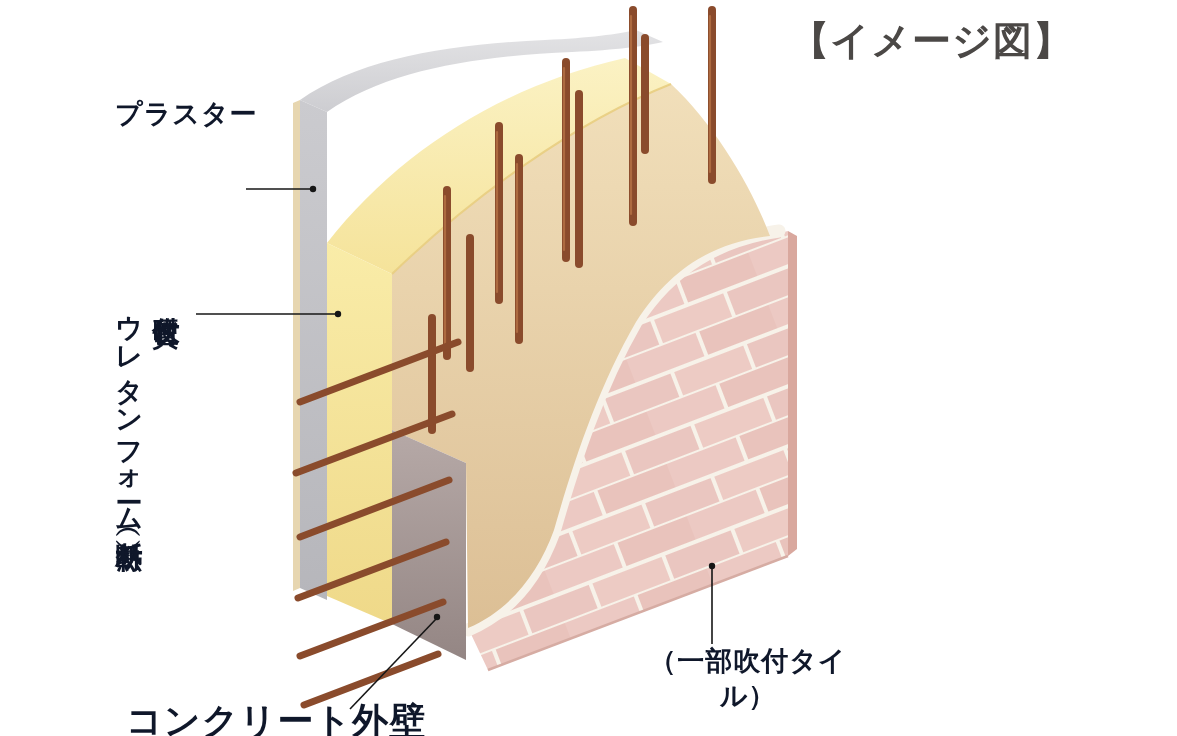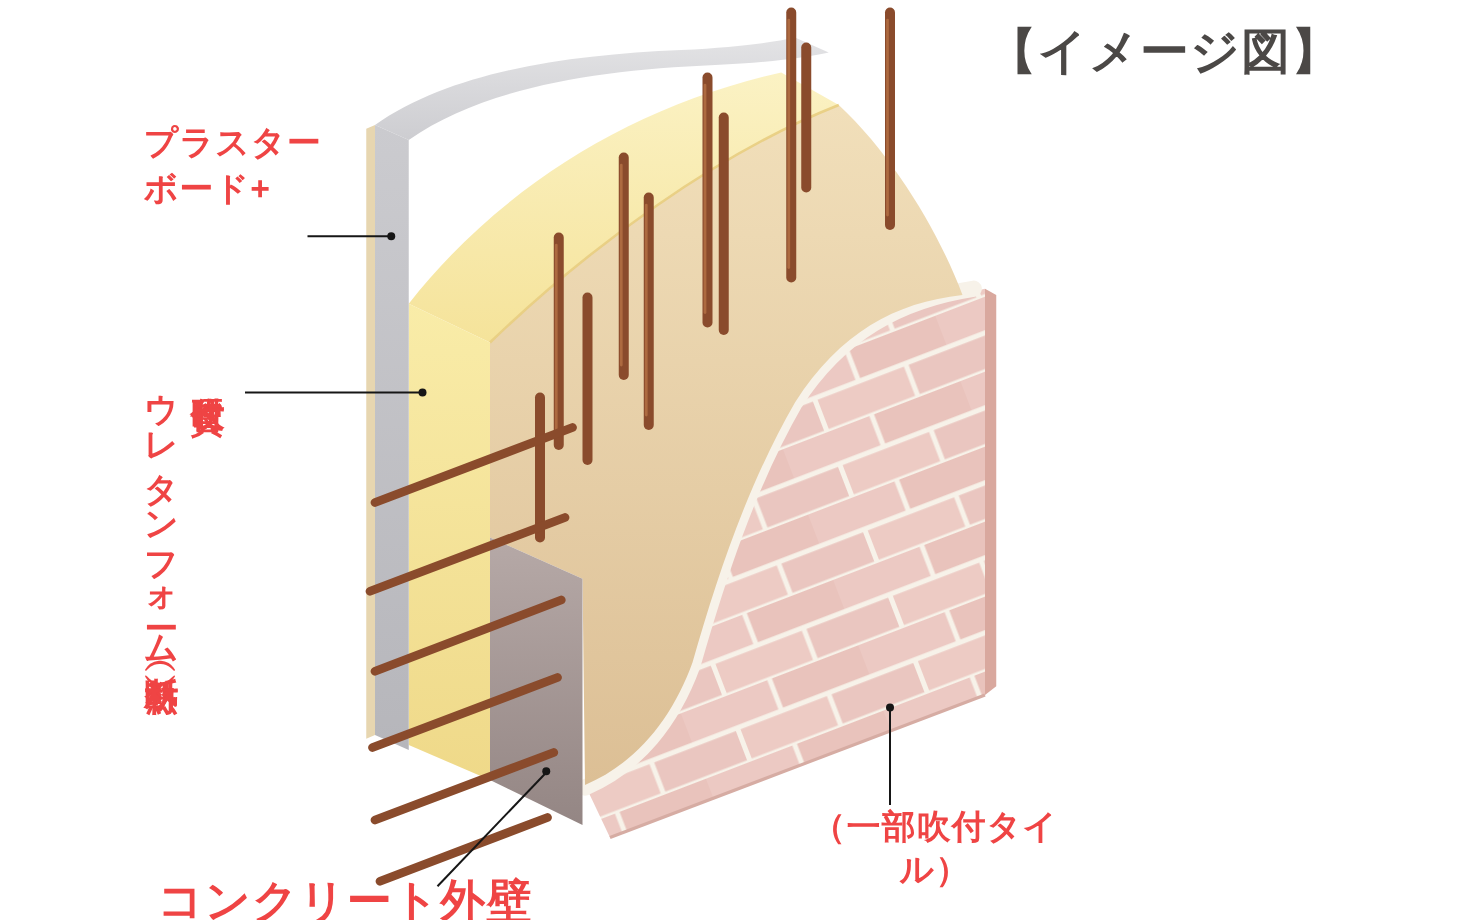--- a/index.html
+++ b/index.html
@@ -1,21 +1,21 @@
 <!DOCTYPE html>
 <html><head>
 <meta charset="utf-8">
 <style>
   html,body{margin:0;padding:0;background:#fff;}
   .stage{
     position:relative;width:1177px;height:736px;background:#ffffff;overflow:hidden;
     font-family:"Liberation Sans","DejaVu Sans",sans-serif;
   }
   .stage svg{position:absolute;left:0;top:0;}
-  .label{position:absolute;color:#ef4444;font-weight:bold;}
+  .label{position:absolute;color:#0f172a;font-weight:bold;}
   .label-plaster{left:115px;top:96px;font-size:27px;line-height:37px;letter-spacing:1px;}
   .label-urethane{
     left:110px;top:296px;height:380px;font-size:27px;line-height:37px;letter-spacing:1px;
     writing-mode:vertical-rl;
   }
   .label-urethane .vcol{display:block;}
   .label-concrete{left:126px;top:697px;font-size:36px;letter-spacing:1px;white-space:nowrap;}
   .label-tile{left:623px;top:644px;width:250px;text-align:center;font-size:27px;line-height:35px;letter-spacing:1px;}
   .diagram-title{
     position:absolute;right:104px;top:14px;
@@ -127,21 +127,20 @@
       <circle cx="437" cy="617" r="3.2" fill="#161616" stroke="none"></circle>
       <line x1="712" y1="568" x2="712" y2="644"></line>
       <circle cx="712" cy="566" r="3.2" fill="#161616" stroke="none"></circle>
     </g>
   </svg>
 
   <div class="diagram-title">【イメージ図】</div>
 
   <div class="label label-plaster">
     <div>プラスター</div>
-    <div>ボード+</div>
   </div>
 
   <div class="label label-urethane">
     <div class="vcol">吹付硬質</div>
     <div class="vcol">ウレタンフォーム（断熱材）</div>
   </div>
 
   <div class="label label-concrete">コンクリート外壁</div>
 
   <div class="label label-tile">

